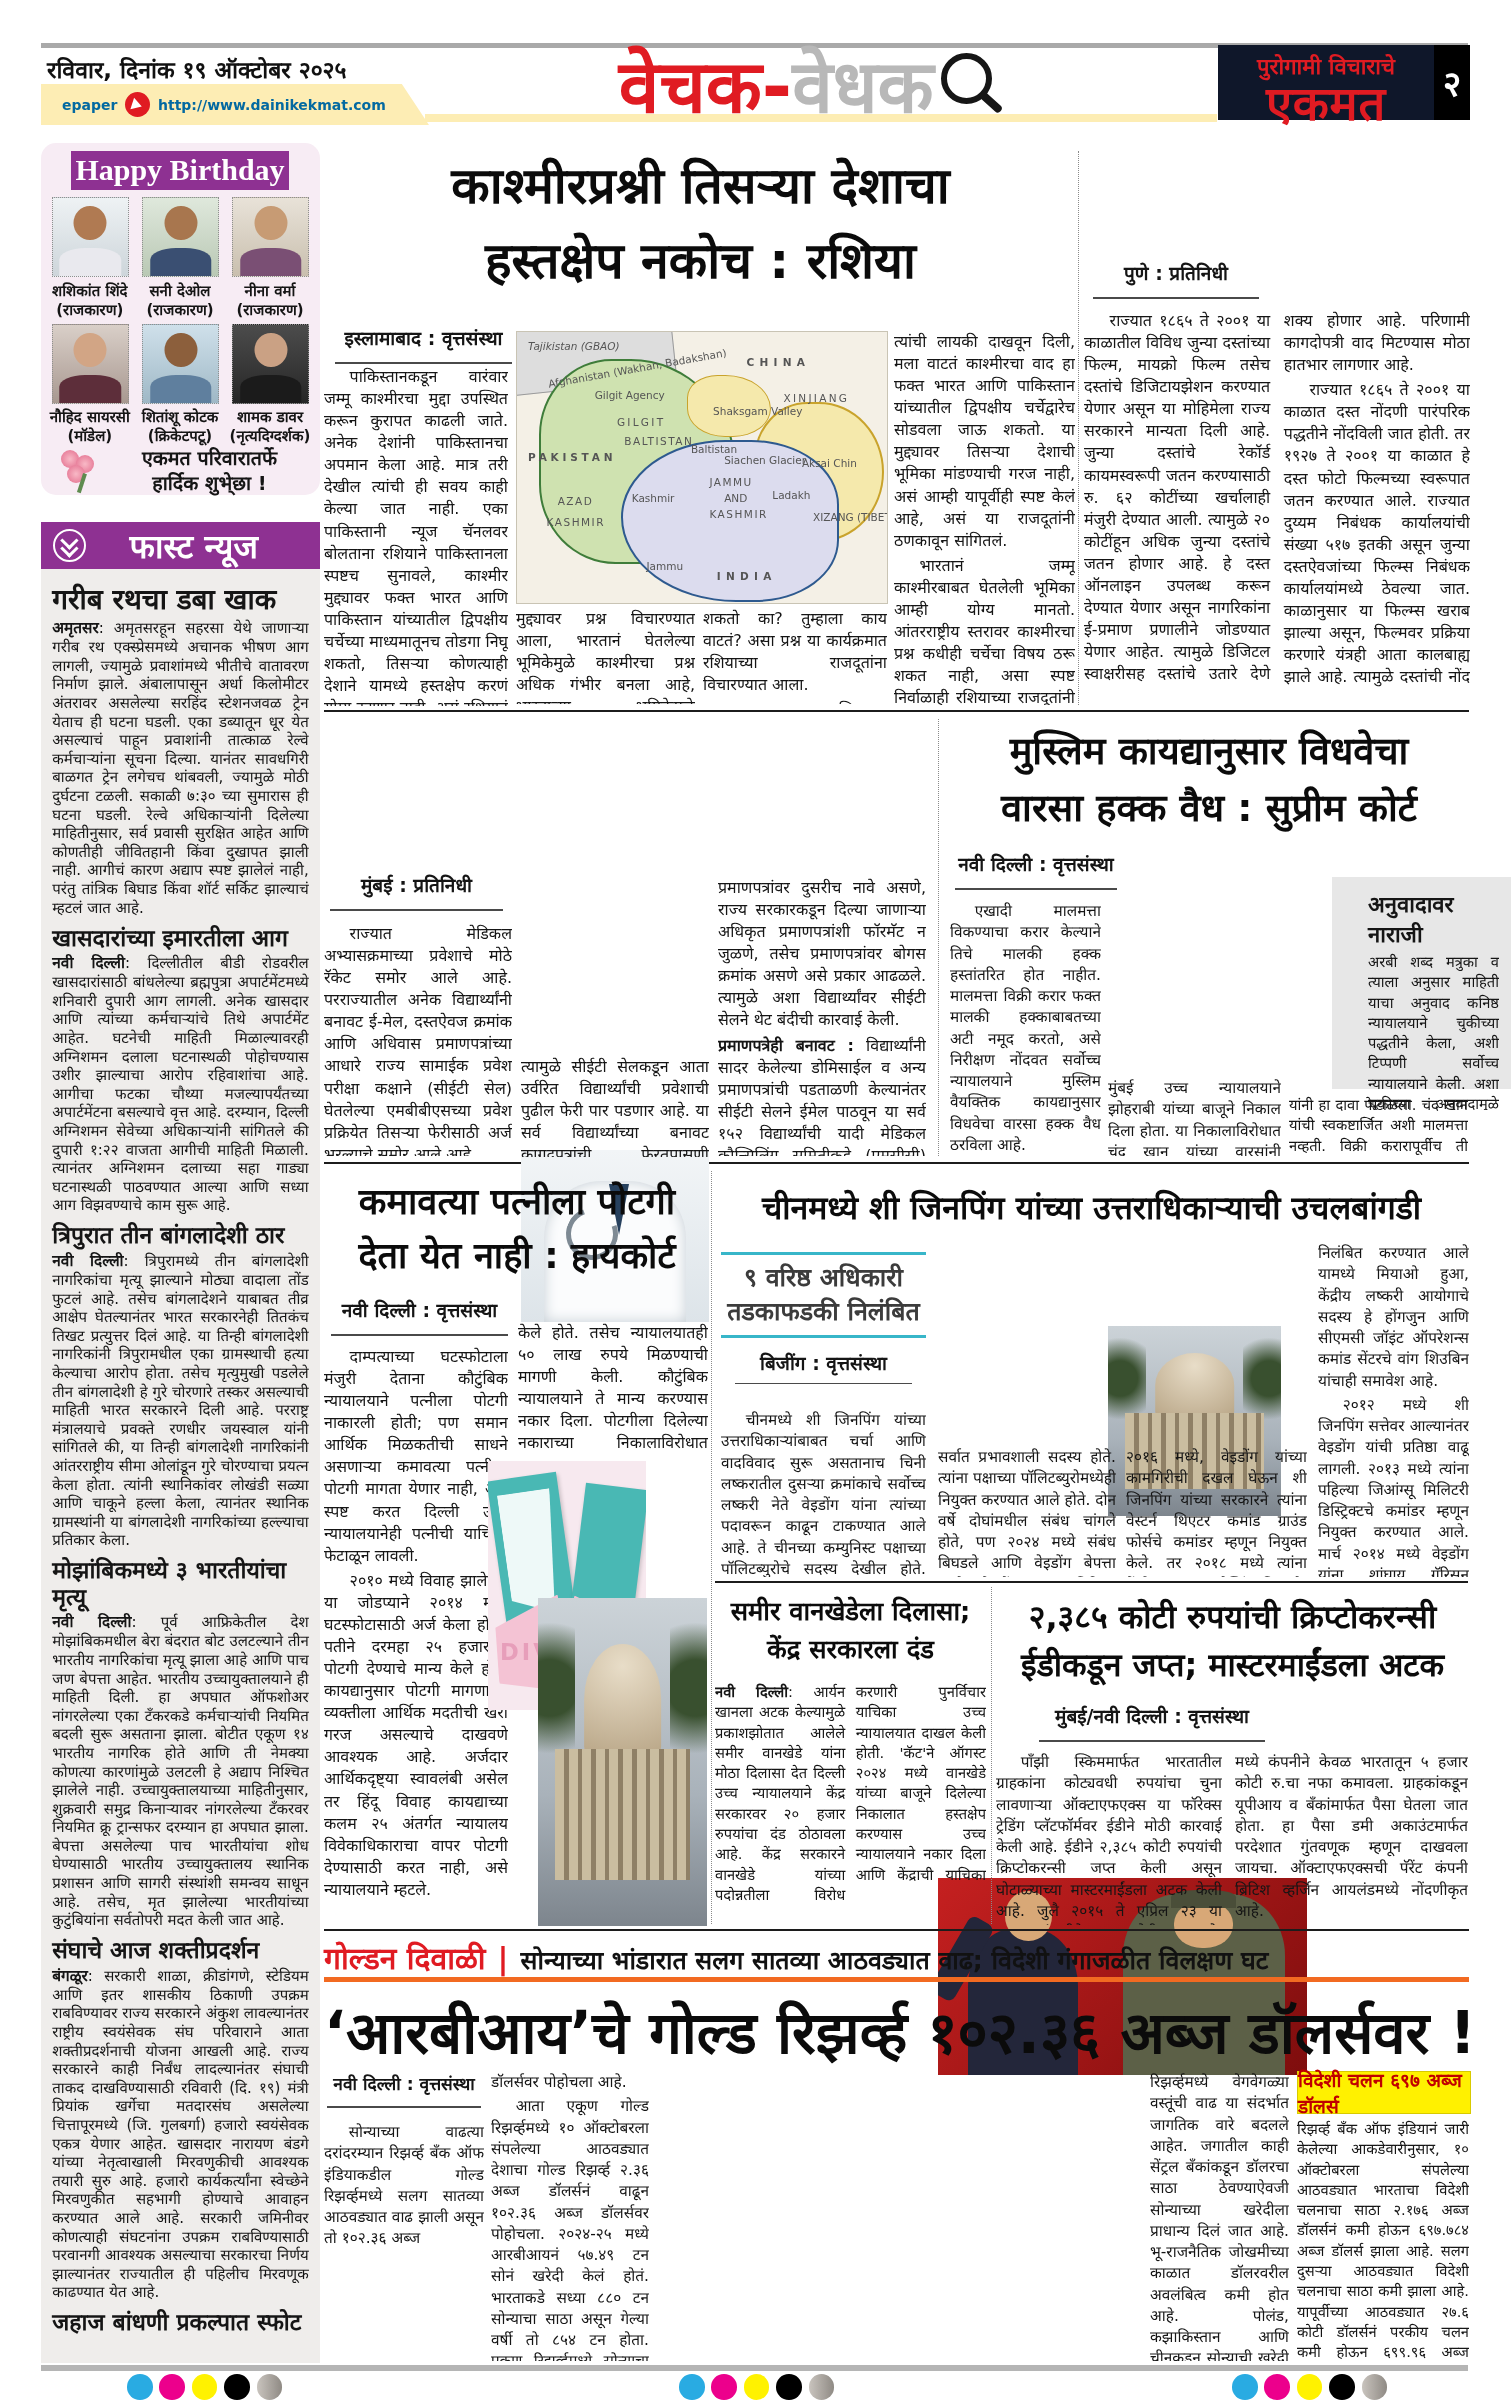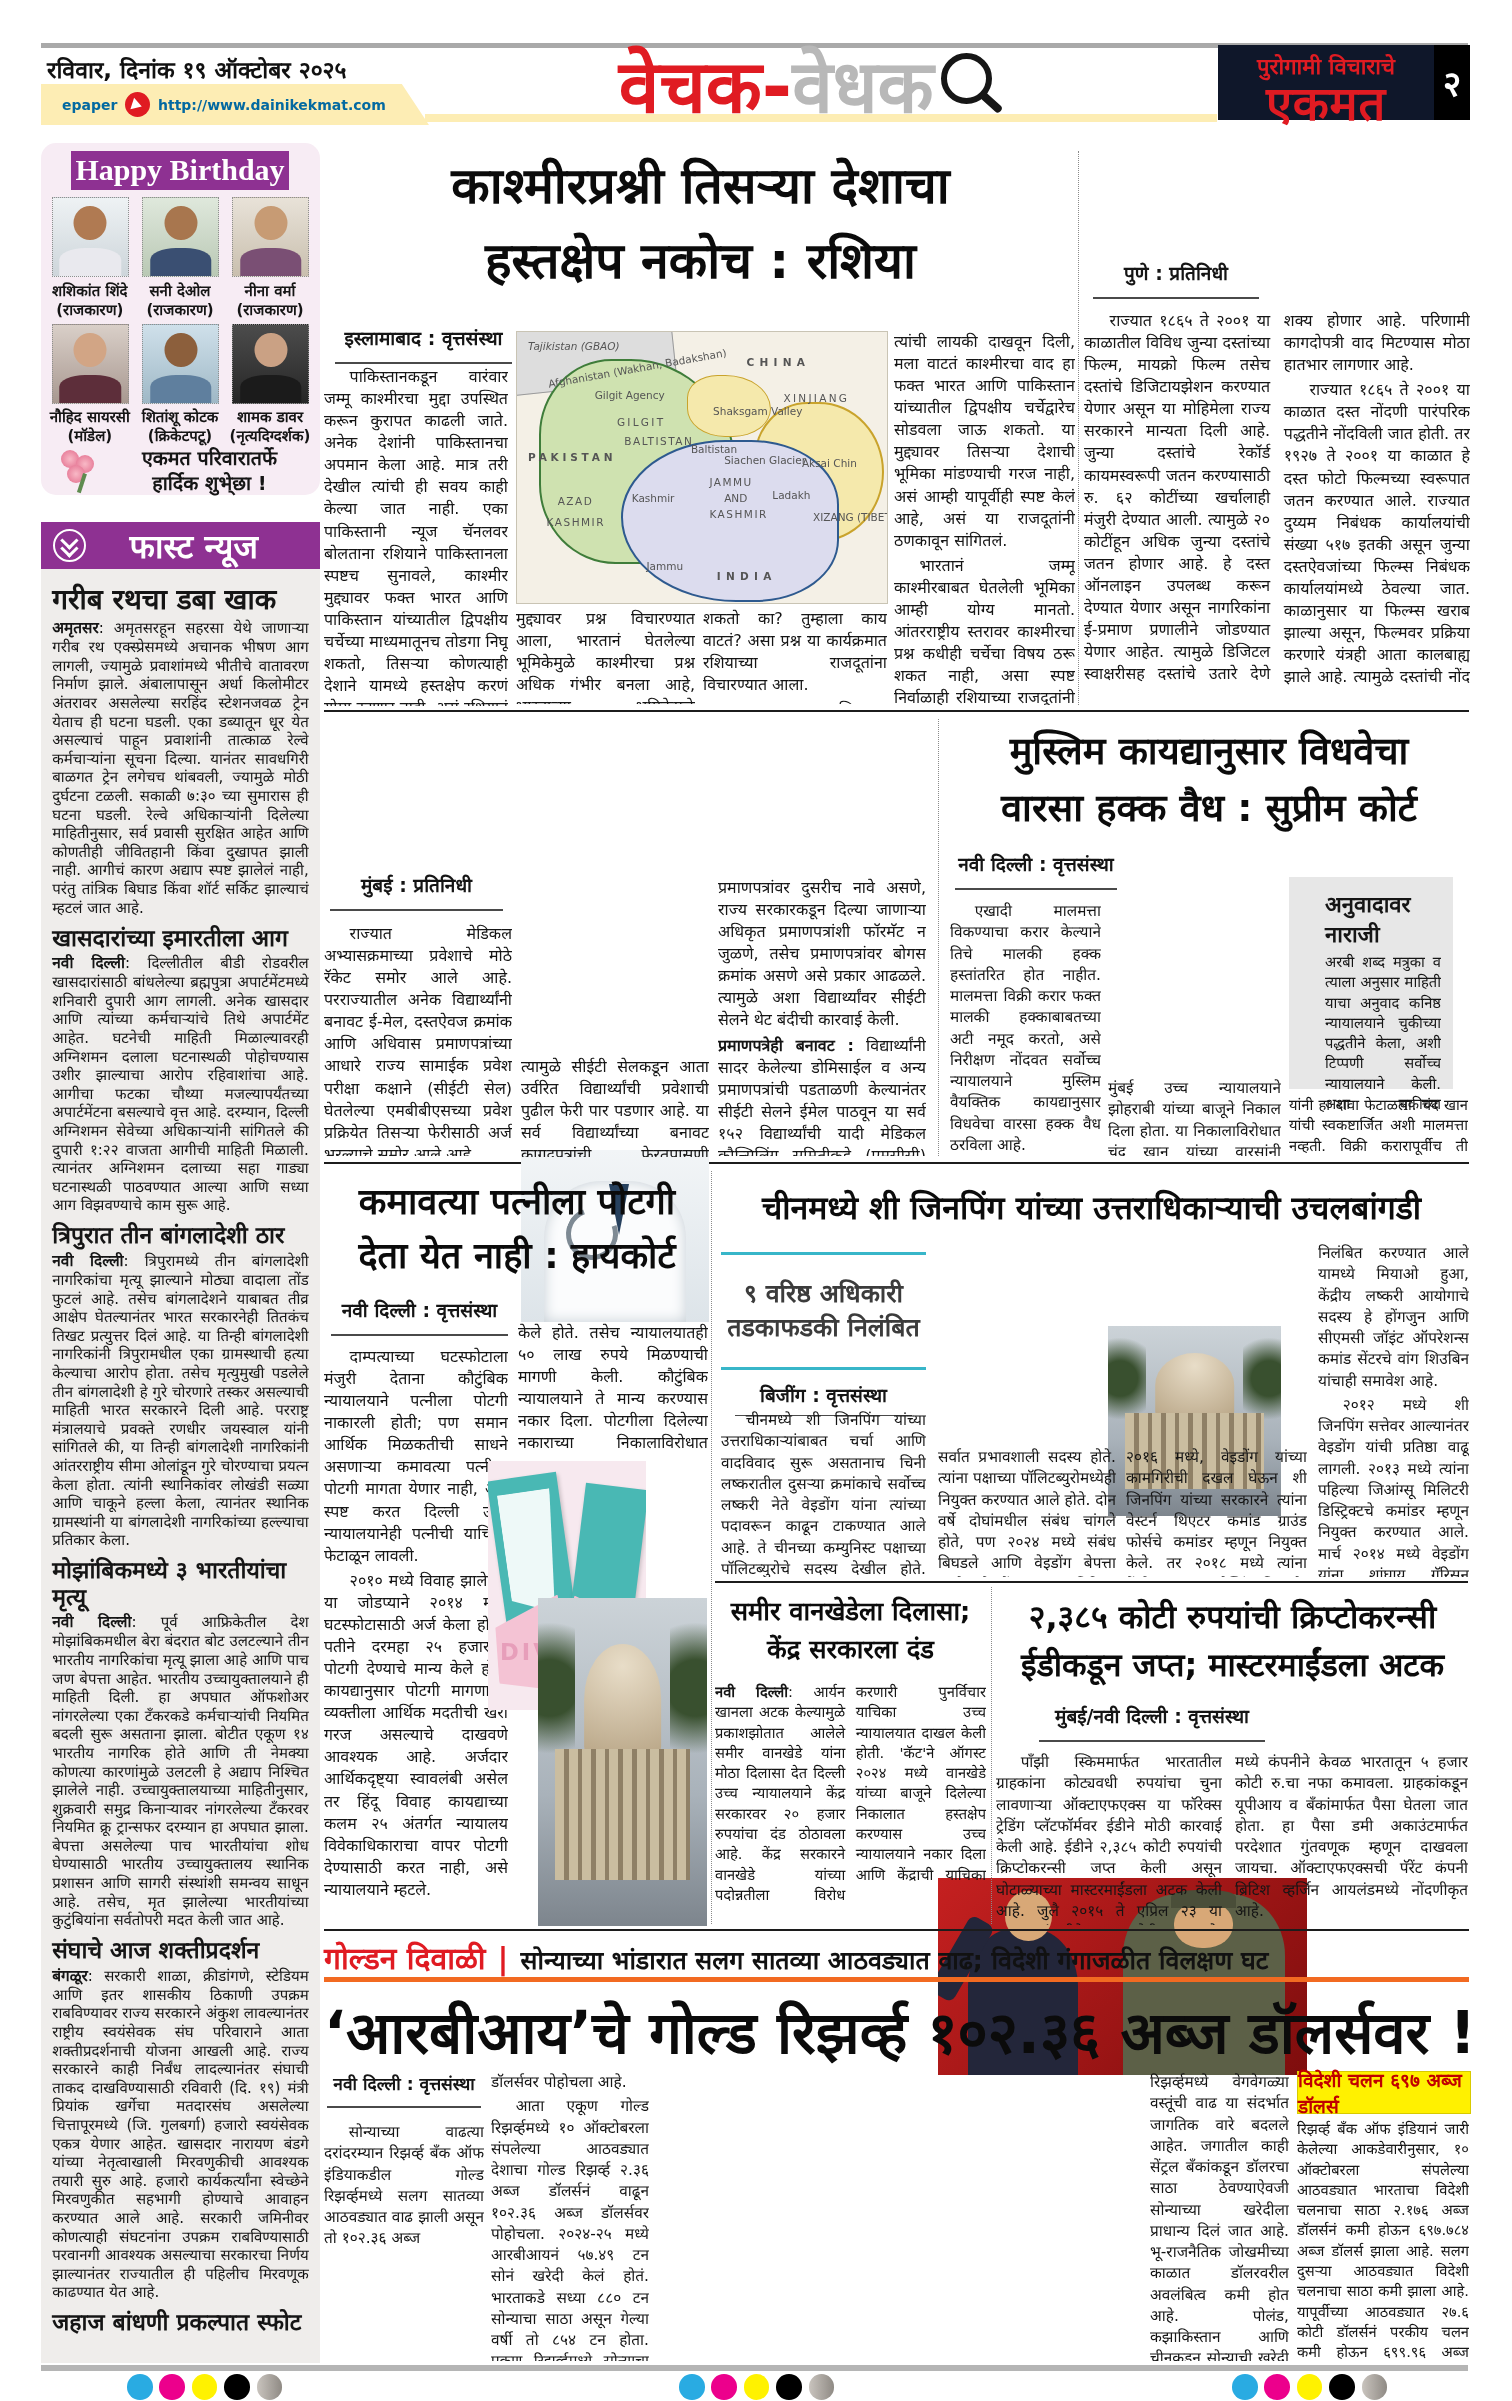--- a/index.html
+++ b/index.html
@@ -314,21 +314,21 @@
   </div>
   <div class="abs photo photo-sc" style="left:1108px;top:881px;width:173px;height:190px;">
     <span class="tree1"></span>
       <span class="tree2"></span>
       <span class="dome"></span>
       <span class="base"></span>
   </div>
   <div class="abs bodytxt" style="left:1108px;top:1078px;width:173px;height:78px;font-size:15.4px;">
     <p class="noind">मुंबई उच्च न्यायालयाने झोहराबी यांच्या बाजूने निकाल दिला होता. या निकालाविरोधात चंद खान यांच्या वारसांनी सर्वोच्च न्यायालयात धाव घेतली होती.</p>
   </div>
-  <div class="abs graybox" style="left:1289px;top:877px;width:164px;height:212px;padding-left:36px;">
+  <div class="abs graybox" style="left:1332px;top:877px;width:179px;height:212px;padding-left:36px;">
     <div style="font-weight:bold;font-size:22px;margin-bottom:4.5px;">अनुवादावर नाराजी</div>
     <div class="bodytxt" style="font-size:14.7px;height:158px;">
         <p class="noind">अरबी शब्द मत्रुका व त्याला अनुसार माहिती याचा अनुवाद कनिष्ठ न्यायालयाने चुकीच्या पद्धतीने केला, अशी टिप्पणी सर्वोच्च न्यायालयाने केली. अशा चुकीच्या अनुवादामुळे मूळ अर्थाला बाधा पोहोचते. अशी प्रकरणे हाताळताना भाषांतर अचूक असावे, असेही खंडपीठाने नमूद केले. तिथे विभाजन मुस्लीम कायद्यानुसार व्हावे.</p>
       </div>
   </div>
   <div class="abs bodytxt" style="left:1289px;top:1095px;width:179px;height:62px;font-size:14.7px;">
     <p class="noind">यांनी हा दावा फेटाळला. चंद खान यांची स्वकष्टार्जित अशी मालमत्ता नव्हती. विक्री करारापूर्वीच ती इतरांना देण्याचा निर्णय झाला होता, असे म्हटले होते.</p>
   </div>
 
   <div class="abs headline" style="left:324px;top:1175px;width:386px;font-size:36px;">
@@ -356,21 +356,21 @@
         <span class="tree2"></span>
         <span class="dome"></span>
         <span class="base"></span>
     </div>
   </div>
 
   <div class="abs dotsep" style="left:711px;top:1171px;height:753px;"></div>
   <div class="abs headline" style="left:715px;top:1184px;width:753px;font-size:32px;">चीनमध्ये शी जिनपिंग यांच्या उत्तराधिकाऱ्याची उचलबांगडी</div>
   <div class="abs" style="left:721px;top:1252px;width:205px;">
     <div class="c-teal"></div>
-    <div style="font-weight:bold;font-size:25px;color:#3c3c3c;text-align:center;line-height:1.35;padding:22px 0;">
+    <div style="font-weight:bold;font-size:25px;color:#3c3c3c;text-align:center;line-height:1.35;padding:6px 0;">
       <div>९ वरिष्ठ अधिकारी</div>
       <div>तडकाफडकी निलंबित</div>
     </div>
     <div class="c-teal"></div>
     <div class="dateline" style="border-bottom:1.5px solid #4a4a4a;margin:12px 13.6px 0 13.6px;padding-bottom:7.5px;">बिजींग : वृत्तसंस्था</div>
   </div>
   <div class="abs bodytxt" style="left:721px;top:1410px;width:205px;height:167px;font-size:15.4px;">
     <p>चीनमध्ये शी जिनपिंग यांच्या उत्तराधिकाऱ्यांबाबत चर्चा आणि वादविवाद सुरू असतानाच चिनी लष्करातील दुसऱ्या क्रमांकाचे सर्वोच्च लष्करी नेते वेइडोंग यांना त्यांच्या पदावरून काढून टाकण्यात आले आहे. ते चीनच्या कम्युनिस्ट पक्षाच्या पॉलिटब्युरोचे सदस्य देखील होते. त्यांना पॉलिटब्युरोमधूनही काढून टाकण्यात आले आहे. गंभीर भ्रष्टाचाराच्या आरोपांमुळे वेइडोंग यांना पदावरून काढून टाकण्यात आल्याचे सरकारचे म्हणणे आहे.</p>
   </div>
   <div class="abs photo photo-xi" style="left:938px;top:1243px;width:369px;height:197px;">

